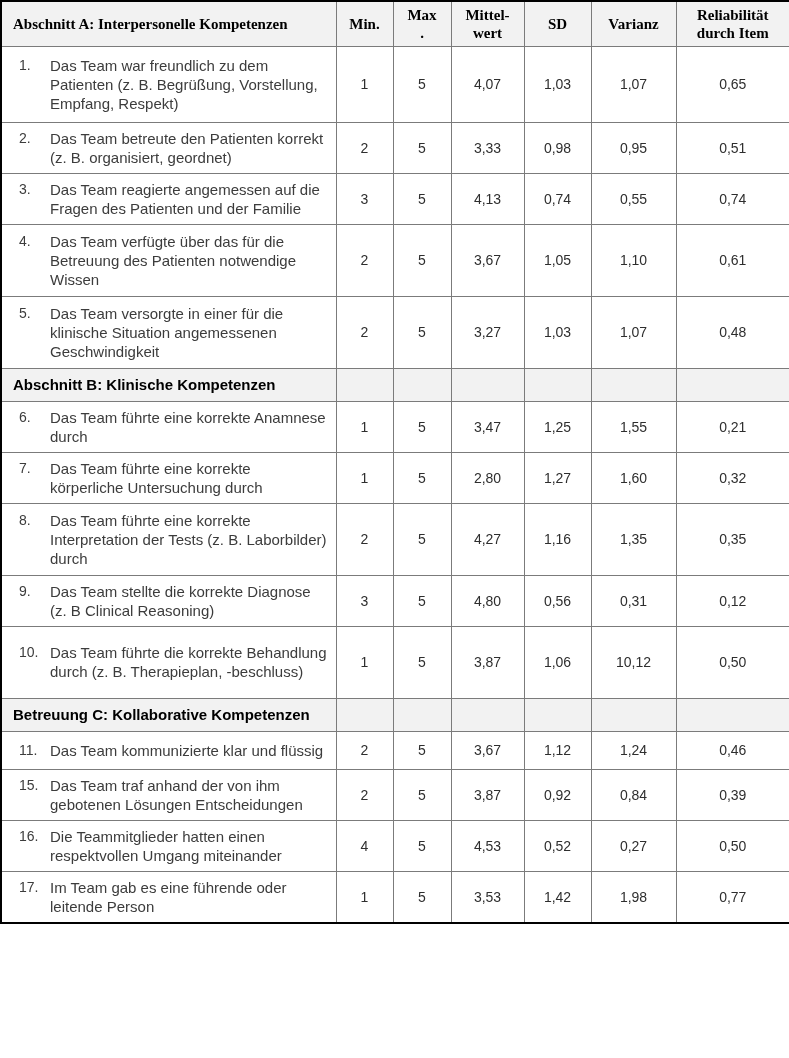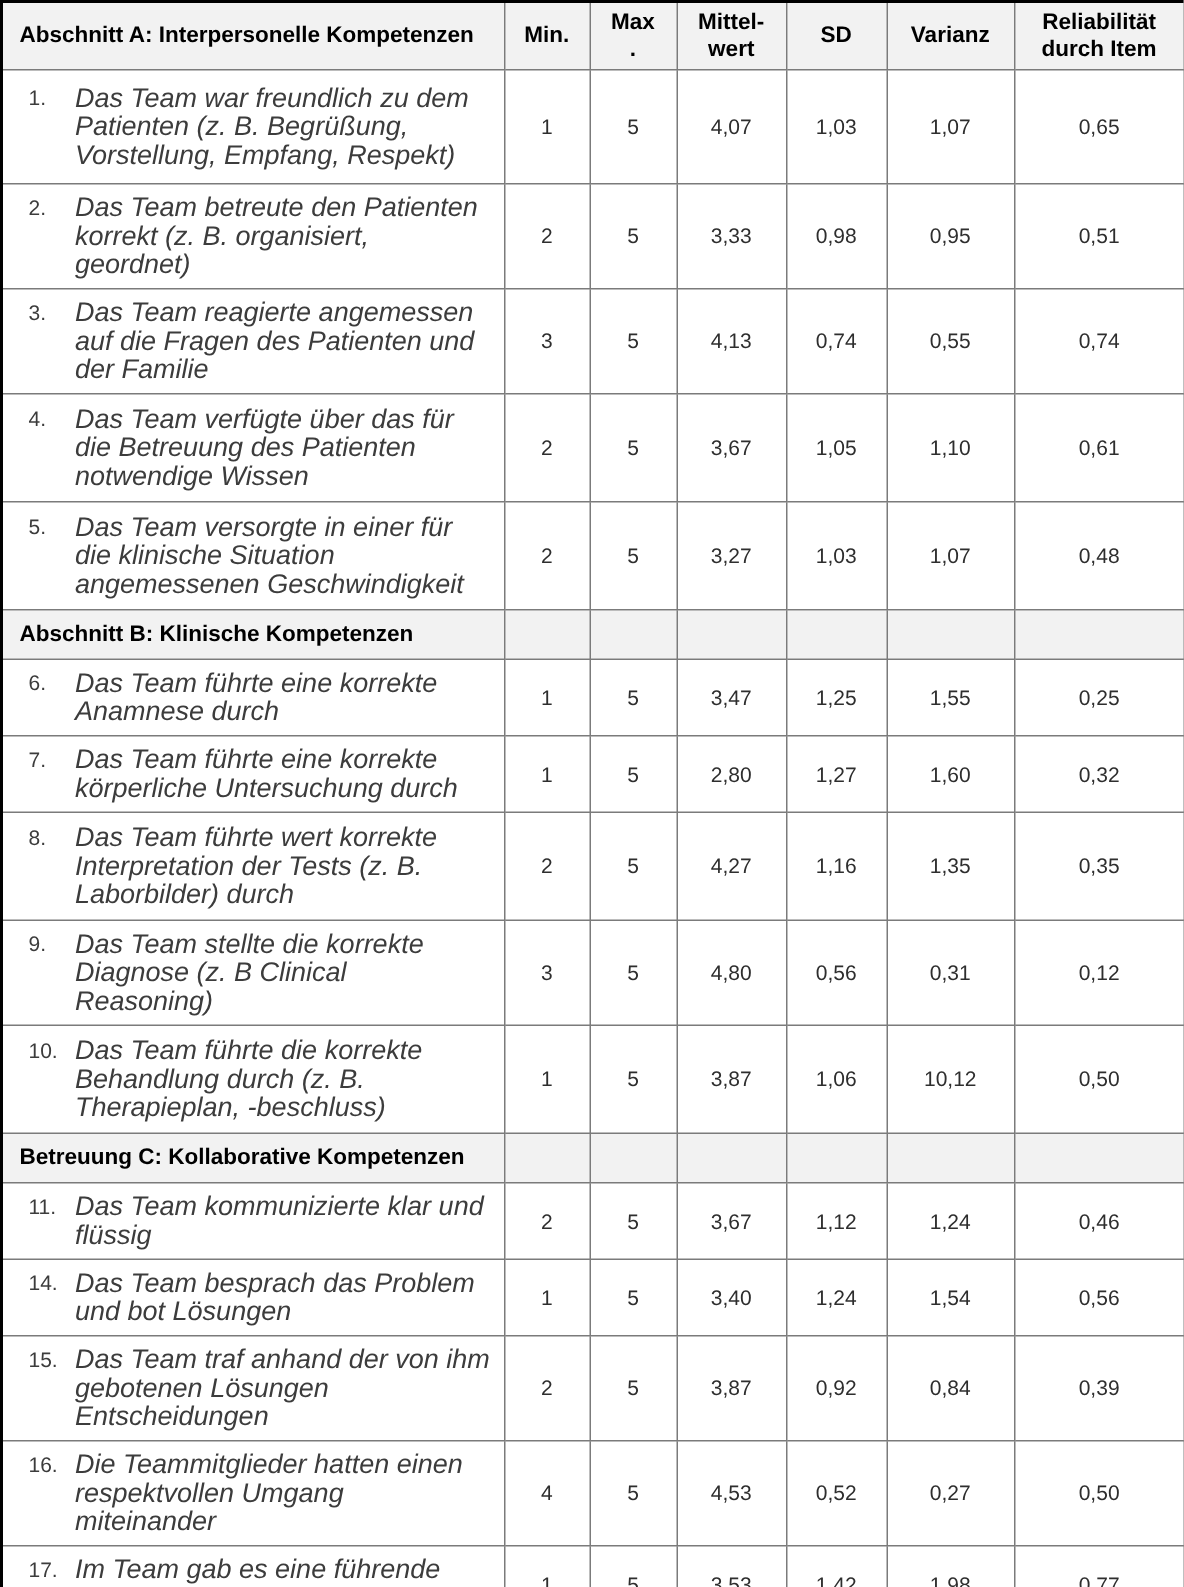--- a/index.html
+++ b/index.html
@@ -23,21 +23,21 @@
   
   col.c0 { width: 335px; }
   col.c1 { width: 57px; }
   col.c2 { width: 58px; }
   col.c3 { width: 73px; }
   col.c4 { width: 67px; }
   col.c5 { width: 85px; }
   col.c6 { width: 114px; }
 
   
-  tr.rh-head { height: 45px; }
+  tr.rh-head { height: 45px; font-family: Liberation Serif, serif; }
   th {
     background: #f2f2f2;
     font-weight: bold;
     font-size: 15px;
     color: #000000;
     text-align: center;
     padding: 3px 4px;
     white-space: pre-line;
     line-height: 18px;
   }
@@ -69,24 +69,23 @@
   .item-wrap { display: flex; align-items: flex-start; }
   .num {
     flex: 0 0 31px;
     margin-left: 17px;
     font-size: 14px;
     line-height: 19px;
     color: #3c3c3c;
   }
   .txt {
     flex: 1;
-    font-size: 18px;
+    font-size: 15px;
     line-height: 19px;
     color: #3c3c3c;
-    font-style: italic;
   }
   td.c-num {
     text-align: center;
     font-size: 14px;
     color: #2e2e2e;
   }
 </style>
 </head>
 <body>
 
@@ -206,21 +205,21 @@
           <div class="item-wrap">
             <span class="num">6.</span>
             <span class="txt">Das Team führte eine korrekte Anamnese durch</span>
           </div>
         </td>
       <td class="c-num">1</td>
       <td class="c-num">5</td>
       <td class="c-num">3,47</td>
       <td class="c-num">1,25</td>
       <td class="c-num">1,55</td>
-      <td class="c-num">0,25</td>
+      <td class="c-num">0,21</td>
     </tr>
 
     <tr class="rh-2">
       <td class="c-item">
           <div class="item-wrap">
             <span class="num">7.</span>
             <span class="txt">Das Team führte eine korrekte körperliche Untersuchung durch</span>
           </div>
         </td>
       <td class="c-num">1</td>
@@ -228,21 +227,21 @@
       <td class="c-num">2,80</td>
       <td class="c-num">1,27</td>
       <td class="c-num">1,60</td>
       <td class="c-num">0,32</td>
     </tr>
 
     <tr class="rh-3">
       <td class="c-item">
           <div class="item-wrap">
             <span class="num">8.</span>
-            <span class="txt">Das Team führte wert korrekte Interpretation der Tests (z. B. Laborbilder) durch</span>
+            <span class="txt">Das Team führte eine korrekte Interpretation der Tests (z. B. Laborbilder) durch</span>
           </div>
         </td>
       <td class="c-num">2</td>
       <td class="c-num">5</td>
       <td class="c-num">4,27</td>
       <td class="c-num">1,16</td>
       <td class="c-num">1,35</td>
       <td class="c-num">0,35</td>
     </tr>
 
@@ -296,34 +295,20 @@
       <td class="c-num">2</td>
       <td class="c-num">5</td>
       <td class="c-num">3,67</td>
       <td class="c-num">1,12</td>
       <td class="c-num">1,24</td>
       <td class="c-num">0,46</td>
     </tr>
 
 
 
-    <tr class="rh-2">
-      <td class="c-item">
-          <div class="item-wrap">
-            <span class="num">14.</span>
-            <span class="txt">Das Team besprach das Problem und bot Lösungen</span>
-          </div>
-        </td>
-      <td class="c-num">1</td>
-      <td class="c-num">5</td>
-      <td class="c-num">3,40</td>
-      <td class="c-num">1,24</td>
-      <td class="c-num">1,54</td>
-      <td class="c-num">0,56</td>
-    </tr>
 
     <tr class="rh-2">
       <td class="c-item">
           <div class="item-wrap">
             <span class="num">15.</span>
             <span class="txt">Das Team traf anhand der von ihm gebotenen Lösungen Entscheidungen</span>
           </div>
         </td>
       <td class="c-num">2</td>
       <td class="c-num">5</td>

